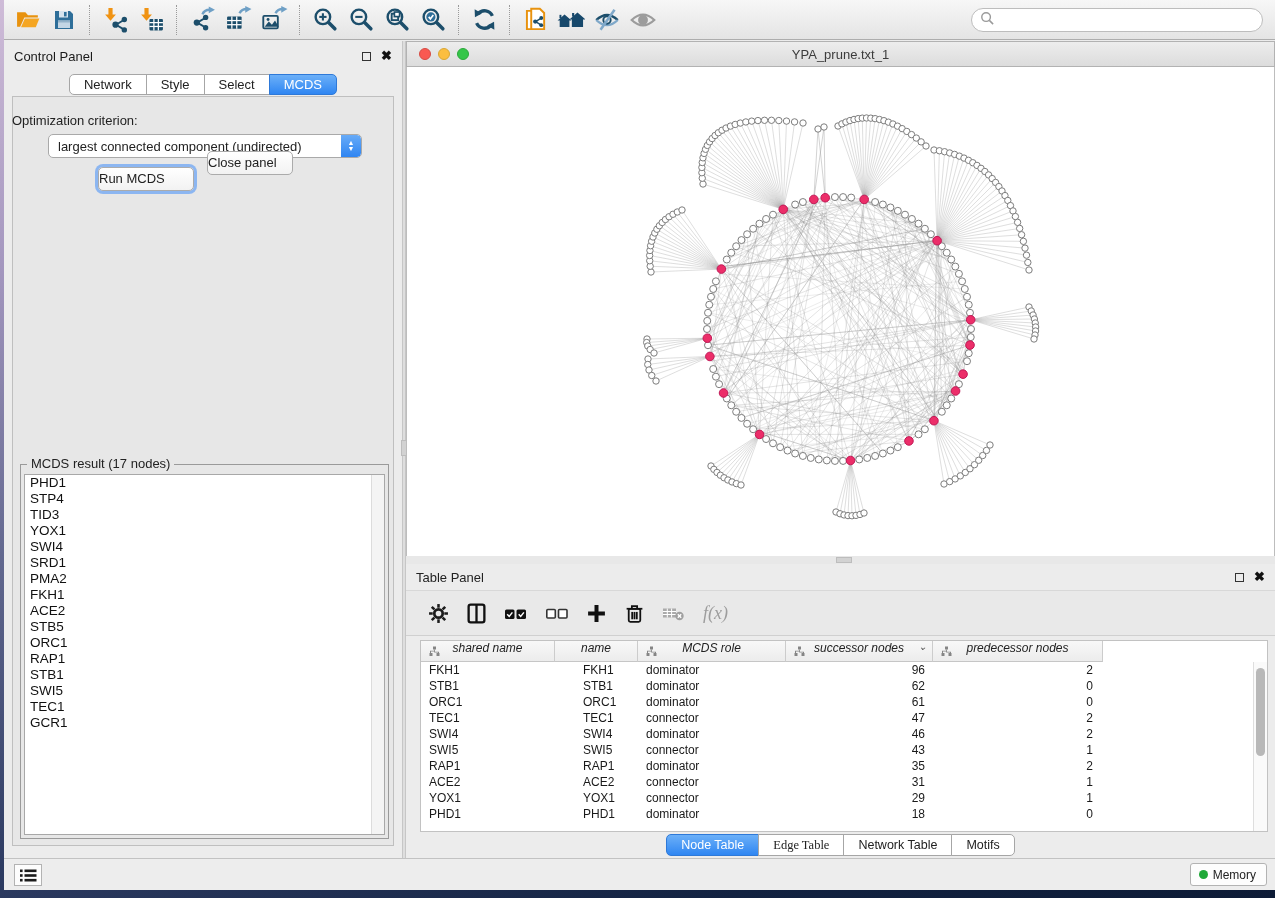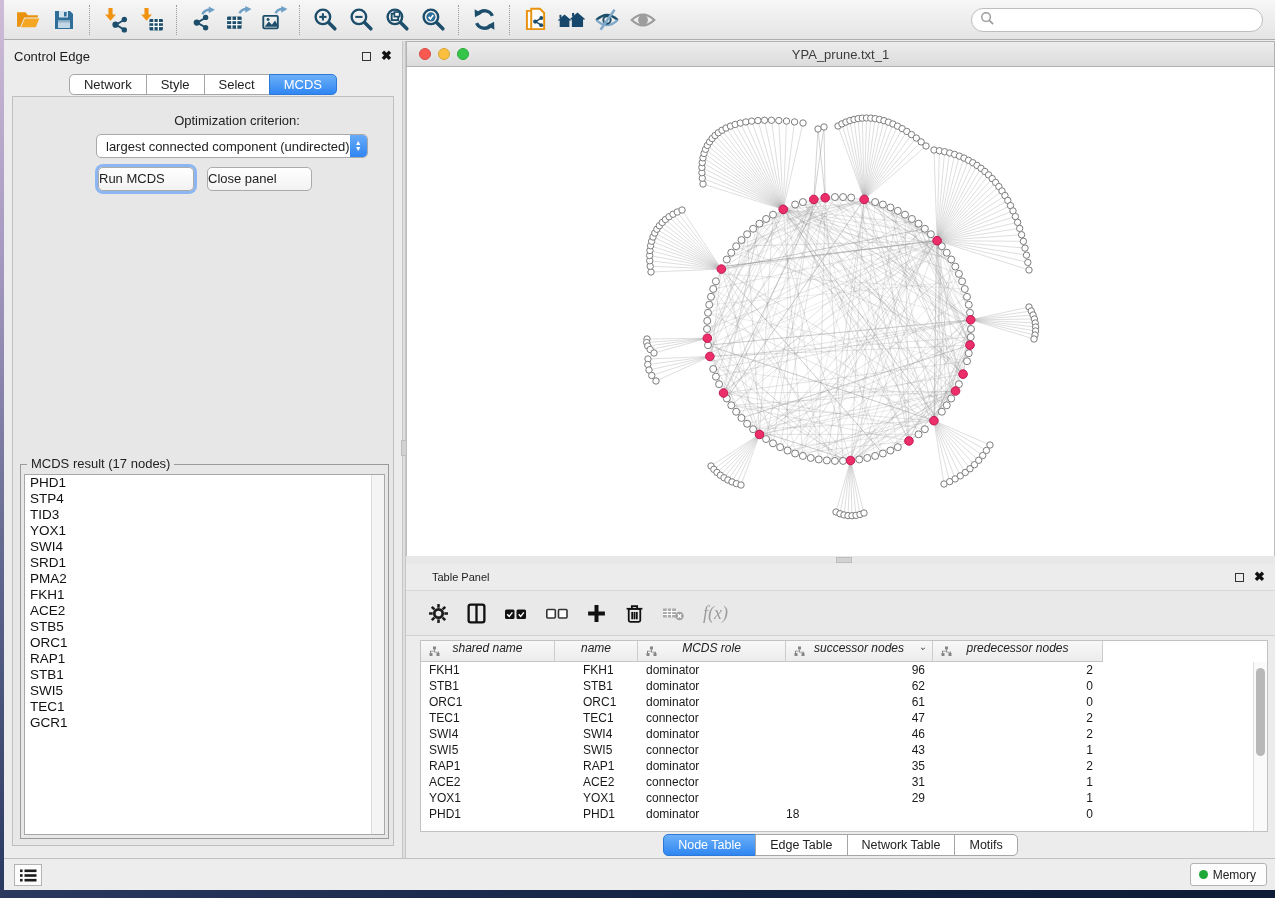--- a/index.html
+++ b/index.html
@@ -29,31 +29,31 @@
 
   .cp-tabs { position:absolute; left:0; top:74px; width:398px; display:flex; justify-content:center; }
   .seg-tab { height:21px; padding:0 14px; background:#fff; border:1px solid #a6a6a6; margin-left:-1px;
     font-size:13px; line-height:19px; color:#222; }
   .seg-tab:first-child { border-radius:5px 0 0 5px; margin-left:0; }
   .seg-tab:last-child { border-radius:0 5px 5px 0; }
   .seg-tab.selected { background:linear-gradient(#6cb0f8,#2f86f2); color:#fff; border-color:#2e79d8; }
 
   .cp-inner { position:absolute; left:8px; top:96px; width:382px; height:750px;
     background:#e7e7e7; border:1px solid #bfbfbf; }
-  .opt-label { position:absolute; left:8px; top:113px; width:450px; text-align:center; font-size:13px; }
-  .dropdown { position:absolute; left:44px; top:134px; width:272px; height:24px; background:#fff;
-    border:1px solid #a9a9a9; border-radius:5px; display:flex; align-items:center; overflow:hidden;margin-left:48px; }
+  .opt-label { position:absolute; left:8px; top:113px; width:450px; text-align:left; font-size:13px; }
+  .dropdown { position:absolute; left:44px; top:134px; width:314px; height:24px; background:#fff;
+    border:1px solid #a9a9a9; border-radius:5px; display:flex; align-items:center; overflow:hidden; }
   .dropdown .dd-text { flex:1; padding-left:9px; font-size:13px; white-space:nowrap; }
   .dd-stepper { width:20px; height:100%; background:linear-gradient(#67abf8,#2f85f2); border-radius:0 4px 4px 0;
     display:flex; flex-direction:column; align-items:center; justify-content:center; color:#fff; }
   .dd-stepper span { font-size:7px; line-height:6px; }
   .cp-btn { position:absolute; height:24px; background:linear-gradient(#ffffff,#f2f2f2); border:1px solid #ababab;
     border-radius:5px; font-size:13px; line-height:22px; }
   .btn-run { left:94px; top:167px; width:96px; box-shadow:0 0 0 3px rgba(110,165,244,.75); }
-  .btn-closepanel { left:203px; top:167px; width:105px; }
+  .btn-closepanel { left:203px; top:151px; width:86px; }
 
   .mcds-fieldset { position:absolute; left:16px; top:464px; width:369px; height:375px;
     border:1px solid #9a9a9a; }
   .mcds-legend { position:absolute; left:6px; top:-9px; background:#e7e7e7; padding:0 4px; font-size:13px; }
   .mcds-list { position:absolute; left:3px; right:3px; top:9px; bottom:3px; background:#fff;
     border:1px solid #a8a8a8; overflow:hidden; }
   .mcds-scroll { position:absolute; right:0; top:0; bottom:0; width:13px; background:#f4f4f4; border-left:1px solid #dcdcdc; }
   .mcds-item { font-size:13.5px; line-height:16px; padding-left:5px; color:#111; }
 
   
@@ -71,21 +71,21 @@
   .light.red { background:#f95951; border:1px solid #d64c44; }
   .light.yellow { background:#fbbe3f; border:1px solid #d9a735; }
   .light.green { background:#35c649; border:1px solid #2da93c; }
   .net-title { position:absolute; left:0; width:100%; text-align:center; font-size:13px; color:#3c3c3c; }
   .net-canvas { position:absolute; left:402px; top:67px; width:869px; height:489px; background:#fff;
     border-left:1px solid #bdbdbd; border-right:1px solid #bdbdbd; }
 
   
   .table-panel { position:absolute; left:402px; top:564px; width:869px; height:294px; background:#ececec; }
   .tp-header { position:absolute; left:0; top:0; width:100%; height:26px; display:flex; align-items:center; }
-  .tp-title { margin-left:26px; font-size:11px; }
+  .tp-title { margin-left:10px; font-size:13px; }
   .tp-toolbar { position:absolute; left:0; top:26px; width:100%; height:46px; background:#e9e9e9;
     border-top:1px solid #d8d8d8; border-bottom:1px solid #d0d0d0; display:flex; align-items:center; gap:17px; padding-left:22px; }
   .tp-tbtn { display:flex; align-items:center; justify-content:center; }
   .fx-label { font-family:"Liberation Serif", serif; font-style:italic; font-size:18px; color:#9d9d9d; }
 
   .tp-table { position:absolute; left:14px; top:76px; width:848px; height:192px; background:#fff; border:1px solid #c2c2c2; }
   .thead { position:absolute; left:0; top:0; height:21px; display:flex; }
   .th { position:relative; height:21px; background:linear-gradient(#f8f8f8,#ececec);
     border-right:1px solid #cccccc; border-bottom:1px solid #c6c6c6;
     display:flex; justify-content:center; font-size:12px; color:#222;font-style:italic; }
@@ -274,21 +274,21 @@
         <svg width="15" height="15" viewBox="0 0 16 16">
             <circle cx="6.5" cy="6.5" r="4.6" fill="none" stroke="#9a9a9a" stroke-width="1.5"></circle>
             <line x1="10" y1="10" x2="14" y2="14" stroke="#9a9a9a" stroke-width="1.6"></line>
           </svg>
       </span>
       <input type="text" placeholder="" style="">
     </div>
   </div>
 
   <div class="cp-header">
-    <span class="cp-title">Control Edge</span>
+    <span class="cp-title">Control Panel</span>
     <span class="panel-icons">
       <span class="float-ic"></span>
       <span class="close-ic">✖</span>
     </span>
   </div>
 
   <div class="cp-tabs">
       <div class="seg-tab">Network</div>
       <div class="seg-tab">Style</div>
       <div class="seg-tab">Select</div>
@@ -1200,32 +1200,32 @@
             <div class="td" style="width: 134px; text-align: left; padding-left: 8px;">YOX1</div>
             <div class="td" style="width: 83px; text-align: left; padding-left: 28px;">YOX1</div>
             <div class="td" style="width: 148px; text-align: left; padding-left: 8px;">connector</div>
             <div class="td" style="width: 147px; text-align: right; padding-right: 8px;">29</div>
             <div class="td" style="width: 170px; text-align: right; padding-right: 10px;">1</div>
           </div>
           <div class="tr">
             <div class="td" style="width: 134px; text-align: left; padding-left: 8px;">PHD1</div>
             <div class="td" style="width: 83px; text-align: left; padding-left: 28px;">PHD1</div>
             <div class="td" style="width: 148px; text-align: left; padding-left: 8px;">dominator</div>
-            <div class="td" style="width: 147px; text-align: left; padding-right: 8px;">18</div>
+            <div class="td" style="width: 147px; text-align: right; padding-right: 8px;">18</div>
             <div class="td" style="width: 170px; text-align: right; padding-right: 10px;">0</div>
           </div>
         </div>
       <div class="tbl-scroll">
         <div class="tbl-thumb"></div>
       </div>
     </div>
 
     <div class="tp-tabs">
         <div class="seg-tab selected" style="font-size: 12.5px; height: 22px; line-height: 20px;">Node Table</div>
-        <div class="seg-tab" style="font-size: 12.5px; height: 22px; line-height: 20px;">Edge Table</div>
+        <div class="seg-tab" style="font-size: 12.5px; height: 22px; line-height: 20px; font-family: Liberation Serif, serif;">Edge Table</div>
         <div class="seg-tab" style="font-size: 12.5px; height: 22px; line-height: 20px;">Network Table</div>
         <div class="seg-tab" style="font-size: 12.5px; height: 22px; line-height: 20px;">Motifs</div>
       </div>
   </div>
 
   <div class="statusbar">
     <div class="list-btn">
       <svg width="17" height="15" viewBox="0 0 17 14">
           <g fill="#1b1b1b">
             <rect x="0" y="1" width="2.6" height="2.6"></rect>

